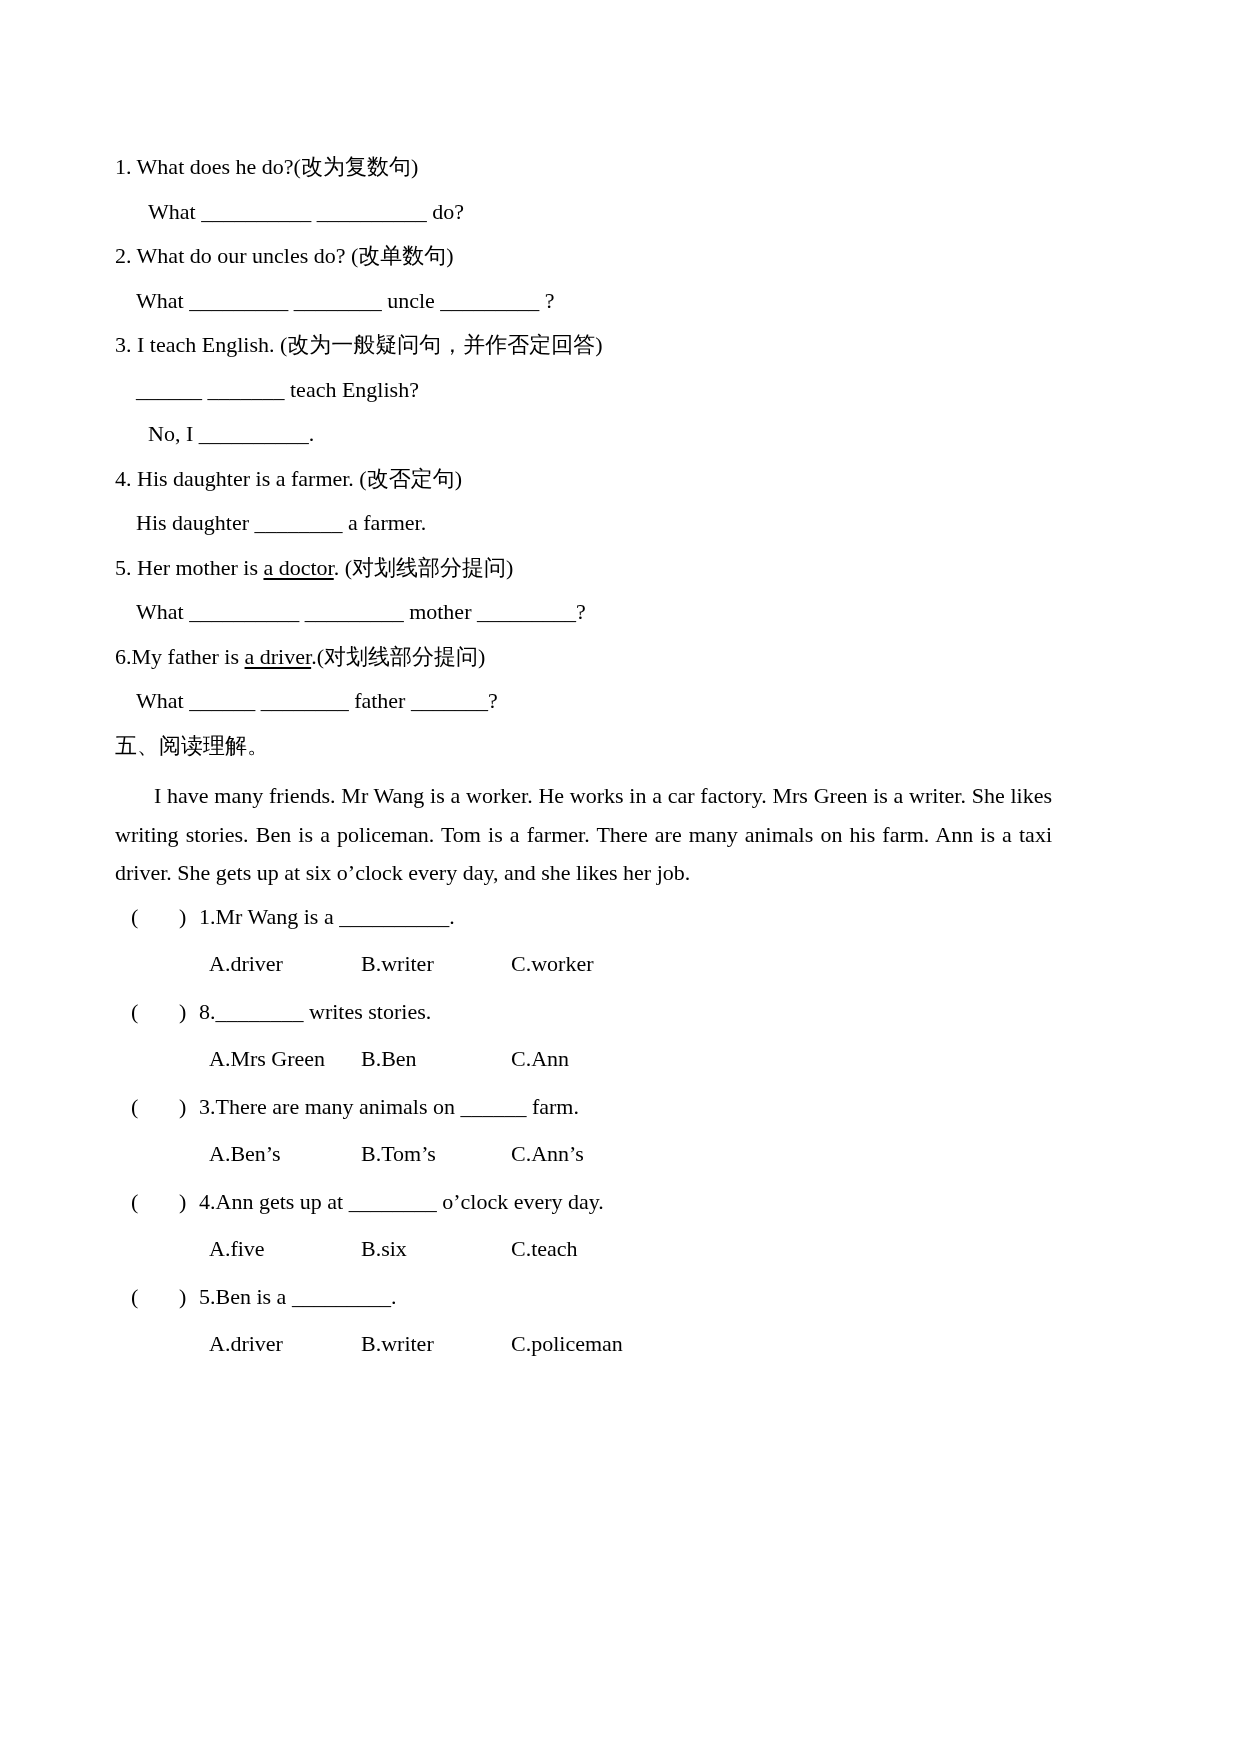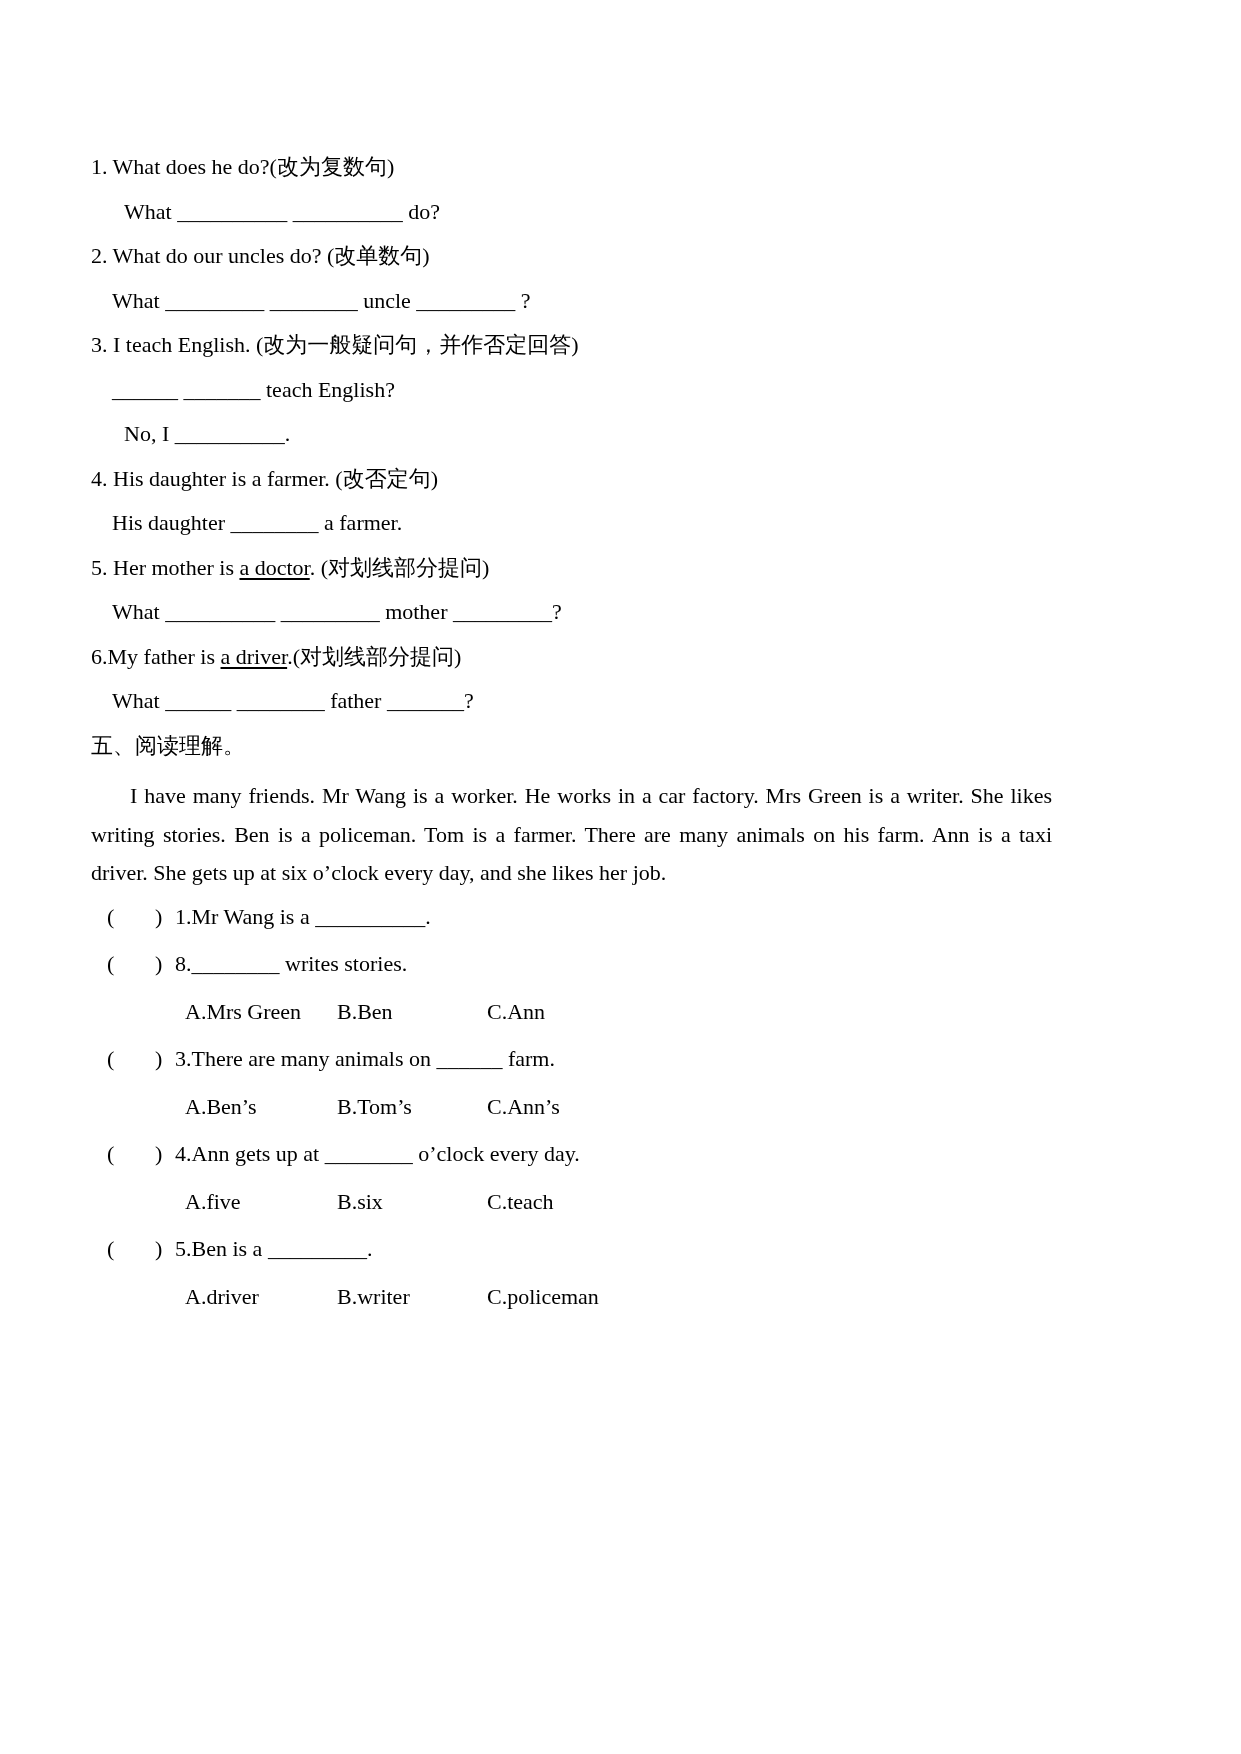--- a/index.html
+++ b/index.html
@@ -10,21 +10,21 @@
     color: #000000;
     font-family: "Liberation Serif", "DejaVu Serif", serif;
     font-size: 22px;
     box-sizing: border-box;
     overflow: hidden;
   }
   .page {
     box-sizing: border-box;
     width: 1241px;
     height: 1754px;
-    padding: 145px 189px 0 91px;
+    padding: 145px 189px 0 115px;
   }
   .ex .line { line-height: 44.5px; white-space: nowrap; }
   .ind1 { padding-left: 21px; }
   .ind2 { padding-left: 33px; }
   .ul { text-decoration: underline; text-underline-offset: 3px; text-align: right; }
   .passage {
     margin: 9px 0 0 0;
     line-height: 38.5px;
     text-align: justify;
     text-indent: 39px;
@@ -95,20 +95,23 @@
 
   </section>
 
   <p class="passage">I have many friends. Mr Wang is a worker. He works in a car factory. Mrs Green is a writer. She likes writing stories. Ben is a policeman. Tom is a farmer. There are many animals on his farm. Ann is a taxi driver. She gets up at six o’clock every day, and she likes her job.</p>
 
   <section class="qs">
 
     <div class="line qrow">
       <span class="br-open">(</span><span class="br-close">)</span><span>1.Mr Wang is a __________.</span>
     </div>
+    <div class="line orow">
+      <span class="optA">A.driver</span><span class="optB">B.writer</span><span>C.worker</span>
+    </div>
 
     <div class="line qrow">
       <span class="br-open">(</span><span class="br-close">)</span><span>8.________ writes stories.</span>
     </div>
     <div class="line orow">
       <span class="optA">A.Mrs Green</span><span class="optB">B.Ben</span><span>C.Ann</span>
     </div>
 
     <div class="line qrow">
       <span class="br-open">(</span><span class="br-close">)</span><span>3.There are many animals on ______ farm.</span>

